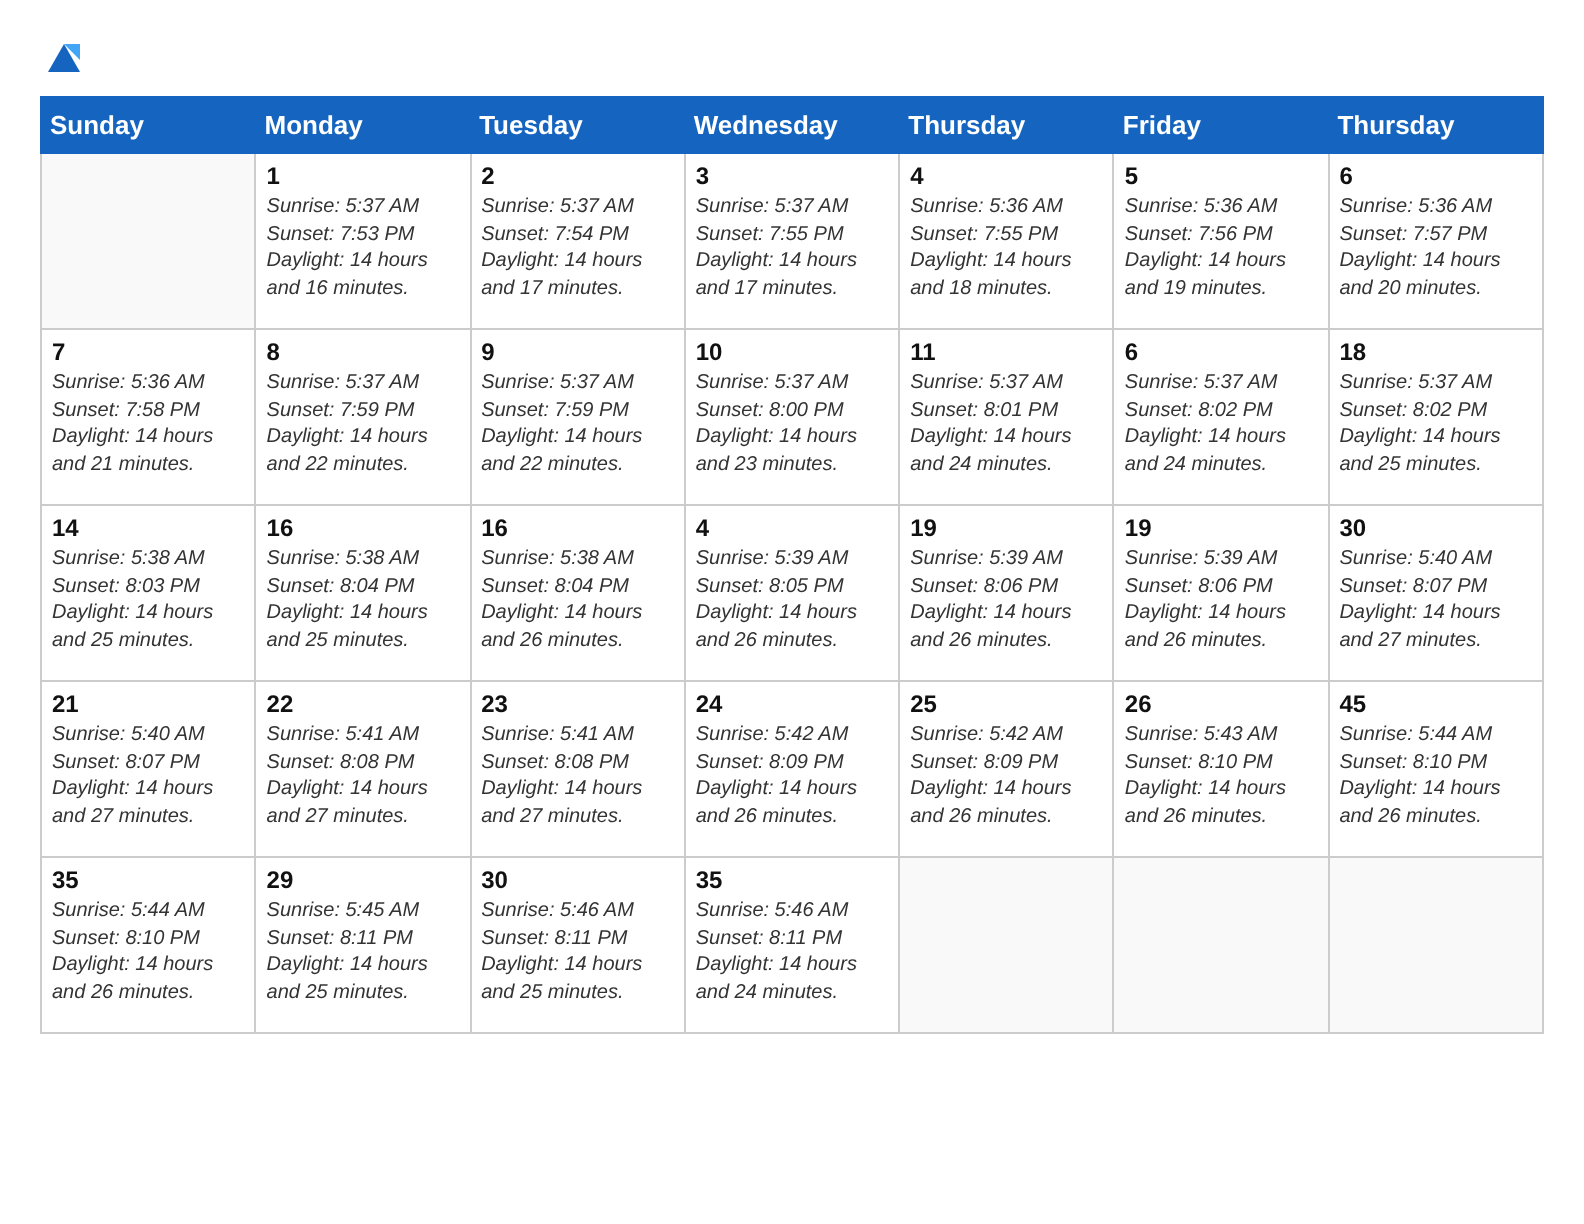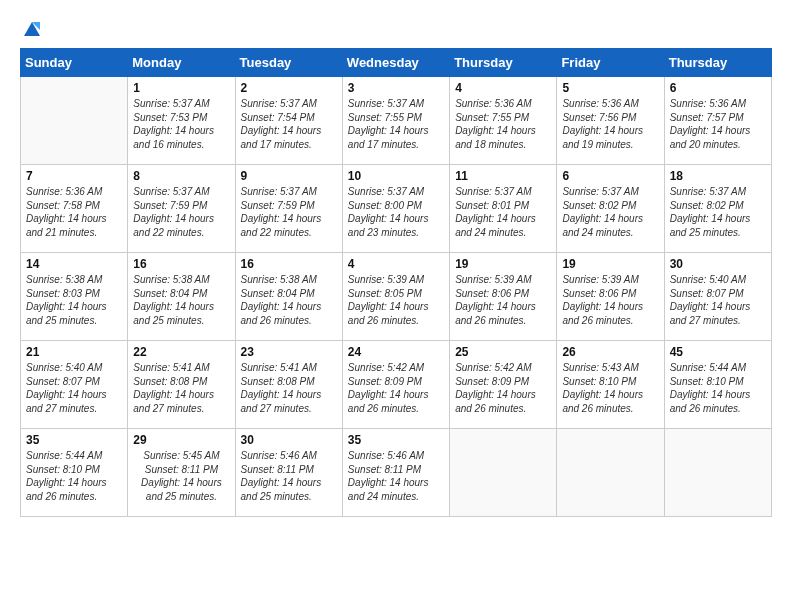--- a/index.html
+++ b/index.html
@@ -328,21 +328,21 @@
       <tr class="week-row">
         <td>
           <div class="day-number">35</div>
           <div class="day-detail" style="white-space: pre-line;">Sunrise: 5:44 AM
 Sunset: 8:10 PM
 Daylight: 14 hours
 and 26 minutes.</div>
         </td>
         <td>
           <div class="day-number">29</div>
-          <div class="day-detail" style="white-space: pre-line; text-align: center;">Sunrise: 5:45 AM
+          <div class="day-detail" style="white-space: pre-line;">Sunrise: 5:45 AM
 Sunset: 8:11 PM
 Daylight: 14 hours
 and 25 minutes.</div>
         </td>
         <td>
           <div class="day-number">30</div>
           <div class="day-detail" style="white-space: pre-line;">Sunrise: 5:46 AM
 Sunset: 8:11 PM
 Daylight: 14 hours
 and 25 minutes.</div>

